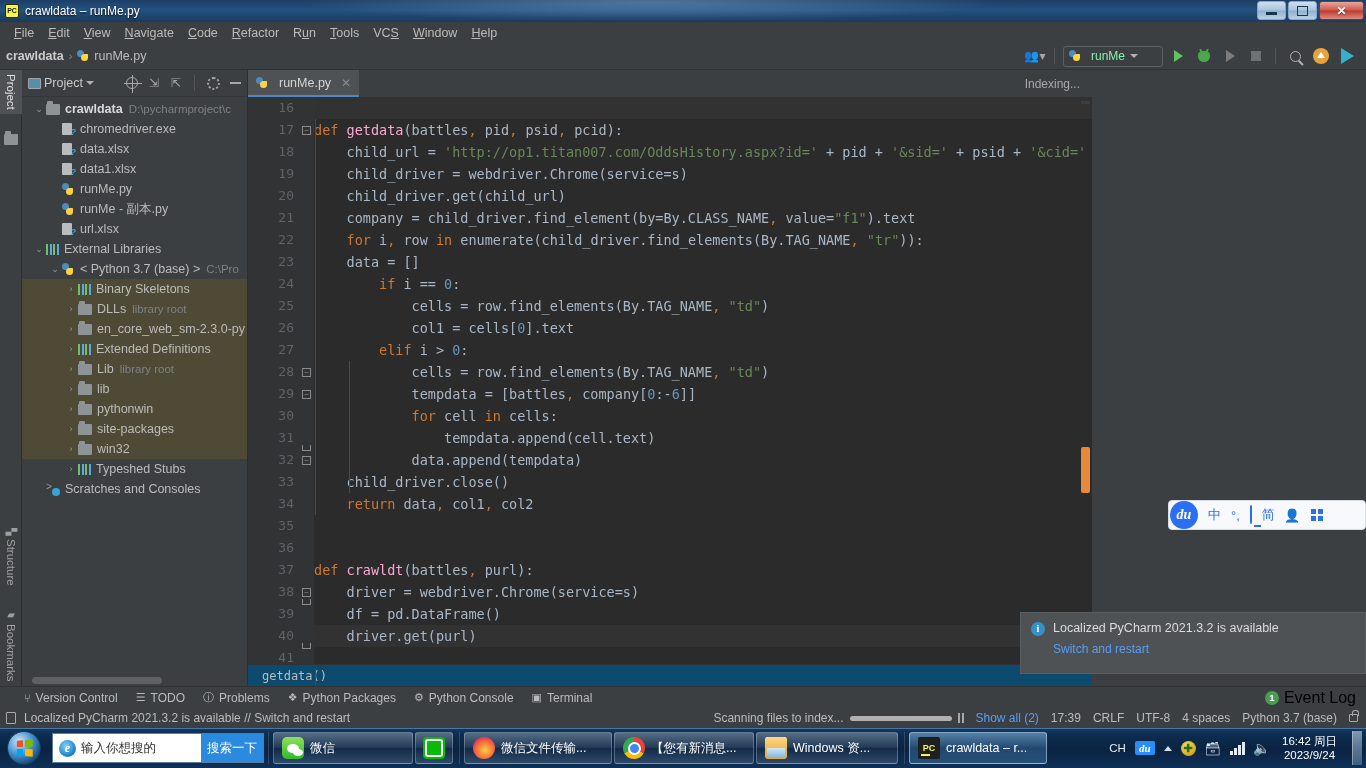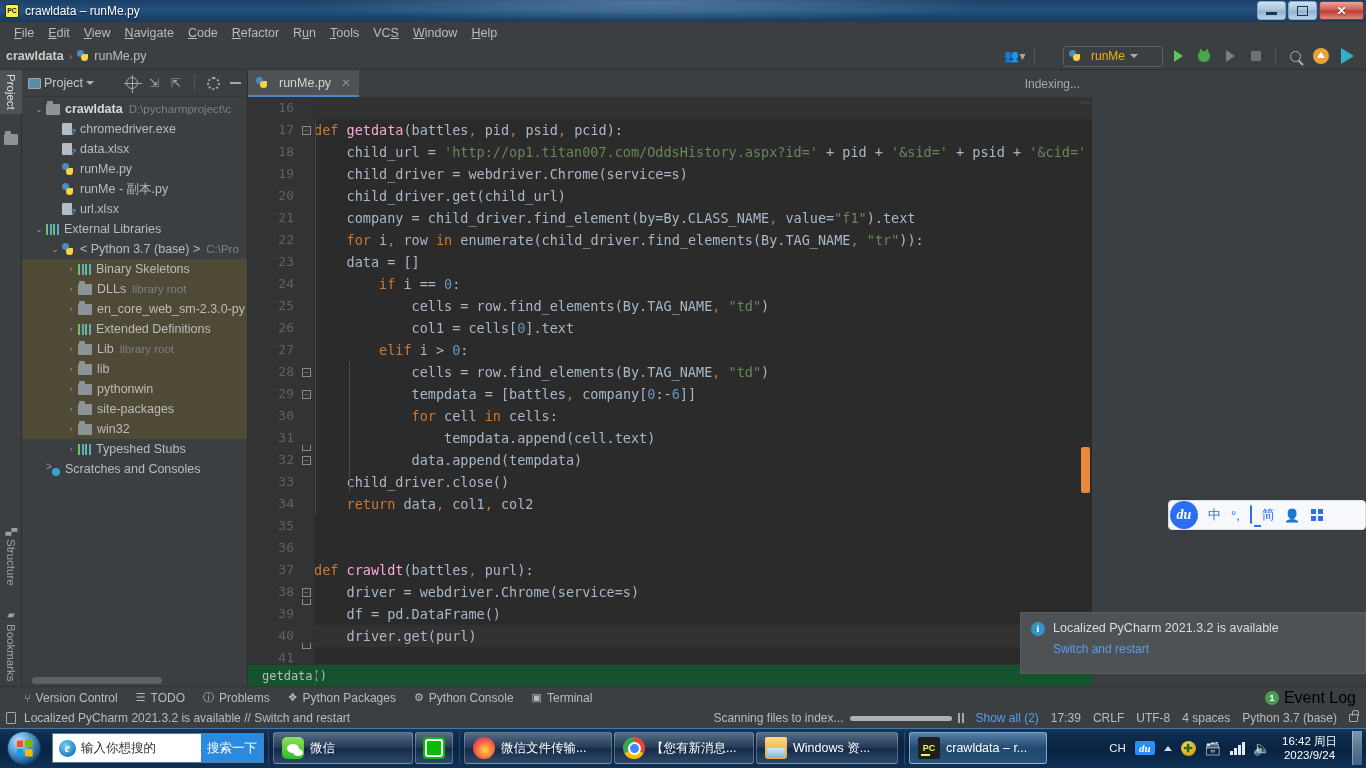--- a/index.html
+++ b/index.html
@@ -89,21 +89,21 @@
   }
 
   .navright { margin-left: auto; display: flex; align-items: center; gap: 4px; padding-right: 8px; }
   .ico-btn {
     width: 22px; height: 22px; display: flex; align-items: center; justify-content: center;
     color: #a6a6a6; font-size: 13px;
   }
   .runcfg {
     height: 21px; min-width: 100px; border: 1px solid #5e6060; border-radius: 3px;
     display: flex; align-items: center; gap: 5px; padding: 0 7px 0 5px;
-    font-size: 12px; color: #eab308; background: #3c3f41; margin-left: 20px;
+    font-size: 12px; color: #86efac; background: #3c3f41;
   }
   .vdiv { width: 1px; height: 16px; background: #555; margin: 0 4px; }
   .tri-run {
     width: 0; height: 0; border-left: 9px solid #5ec45e;
     border-top: 6px solid transparent; border-bottom: 6px solid transparent;
   }
   .bug-ico {
     width: 12px; height: 11px; background: #4aa84a; border-radius: 40% 40% 50% 50%;
     position: relative;
   }
@@ -295,21 +295,21 @@
   .num { color: #6897bb; }
   .fn { color: #f9a8d4; }
   .comma { color: #cc7832; }
   .vlinewrap {
     position: absolute; left: 66px; top: 0; height: 100%; width: 100%; pointer-events: none;
   }
   .indentline { position: absolute; width: 1px; background: #4b4b4b; }
 
   .bcbar {
     position: absolute; left: 0; bottom: 0; width: 100%; height: 22px;
-    background: #14532d; display: flex; align-items: center; padding-left: 14px;
+    background: #0c4a6e; display: flex; align-items: center; padding-left: 14px;
     font-size: 12px; color: #bbbbbb; border-top: 1px solid #323232;
   }
   .editor-vscroll {
     position: absolute; right: 2px; top: 350px; width: 9px; height: 46px;
     background: #e8883a; border-radius: 2px; z-index: 6;
   }
   .errstripe-top {
     position: absolute; right: 2px; top: 4px; width: 9px; height: 3px; background: #3c3f41;
   }
 
@@ -656,20 +656,26 @@
           <span style="width:26px;flex:0 0 auto;"></span>
           <span class="twist"></span>
           <i class="xls-ico"></i>
           <span class="tlabel">chromedriver.exe</span>
         </div>
         <div class="trow">
           <span style="width:26px;flex:0 0 auto;"></span>
           <span class="twist"></span>
           <i class="xls-ico"></i>
           <span class="tlabel">data.xlsx</span>
+        </div>
+        <div class="trow">
+          <span style="width:26px;flex:0 0 auto;"></span>
+          <span class="twist"></span>
+          <i class="xls-ico"></i>
+          <span class="tlabel">data1.xlsx</span>
         </div>
         <div class="trow">
           <span style="width:26px;flex:0 0 auto;"></span>
           <span class="twist"></span>
           <i class="py-ico"></i>
           <span class="tlabel">runMe.py</span>
         </div>
         <div class="trow">
           <span style="width:26px;flex:0 0 auto;"></span>
           <span class="twist"></span>

